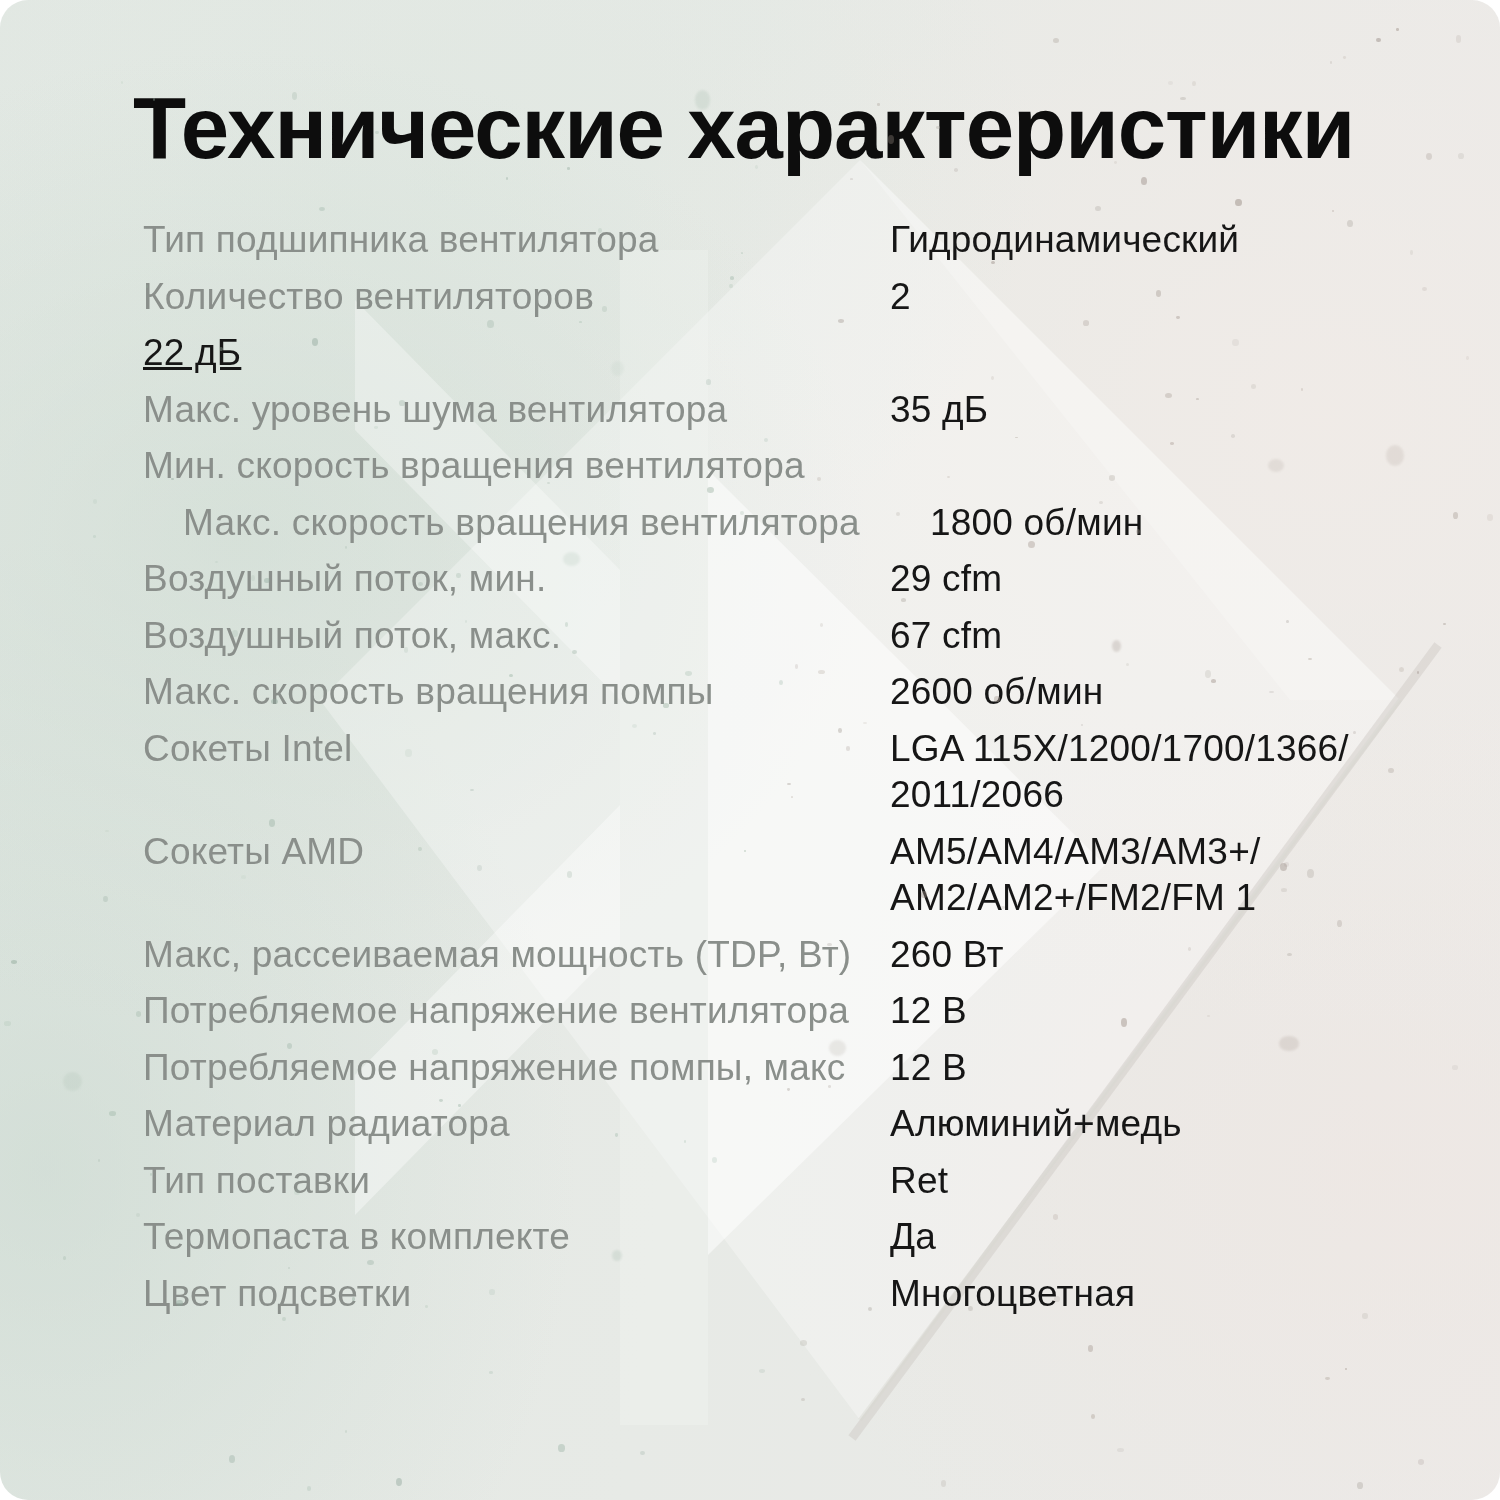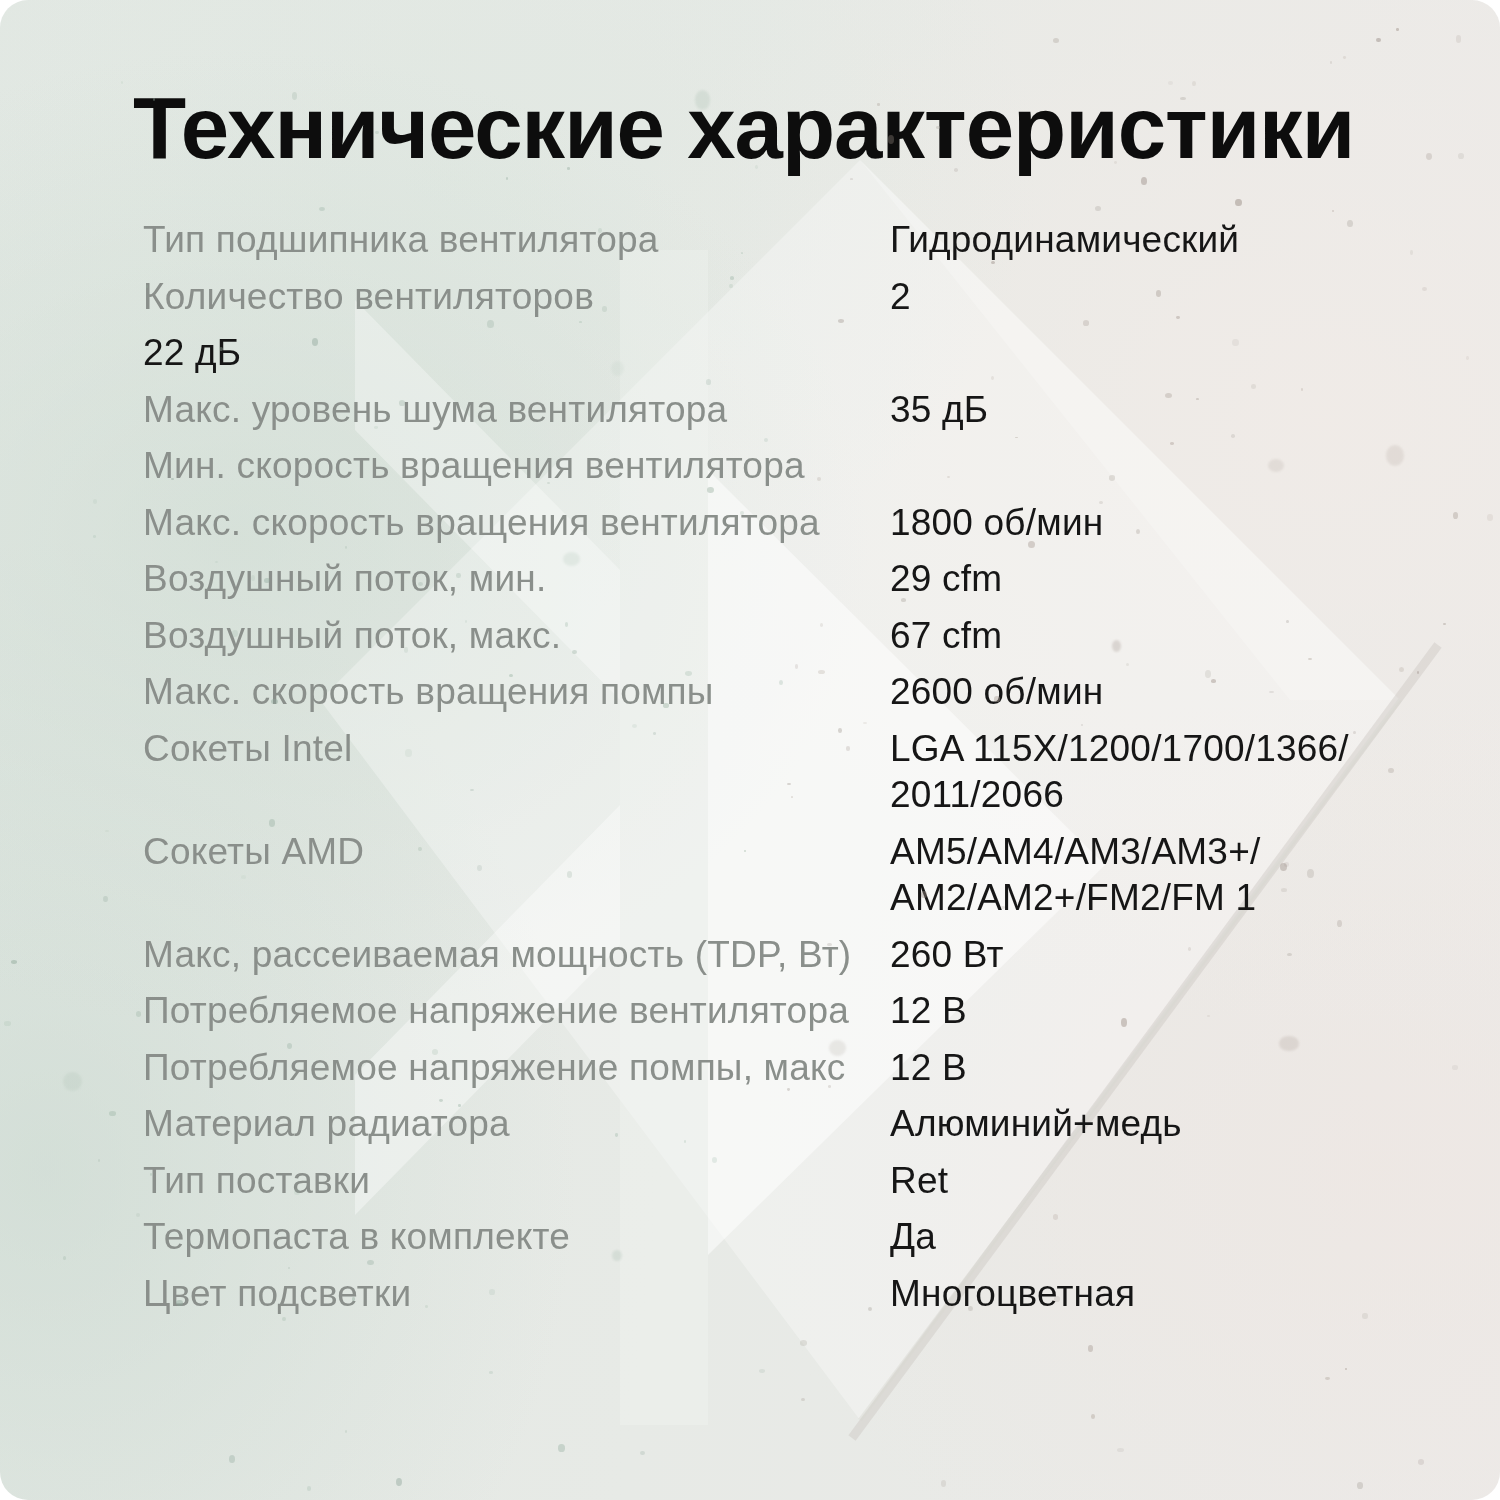--- a/index.html
+++ b/index.html
@@ -90,34 +90,34 @@
     <div class="spec-label" style="color: rgb(138, 143, 139);">Тип подшипника вентилятора</div>
     <div class="spec-value" style="color: rgb(22, 22, 22);">Гидродинамический</div>
   </div>
 
   <div class="spec-row">
     <div class="spec-label" style="color: rgb(138, 143, 139);">Количество вентиляторов</div>
     <div class="spec-value" style="color: rgb(22, 22, 22);">2</div>
   </div>
 
   <div class="spec-row">
-    <div class="spec-value" style="color: rgb(22, 22, 22);">22 дБ</div>
+    <div class="spec-value" style="color: rgb(22, 22, 22); text-decoration: underline;">22 дБ</div>
   </div>
 
   <div class="spec-row">
     <div class="spec-label" style="color: rgb(138, 143, 139);">Макс. уровень шума вентилятора</div>
     <div class="spec-value" style="color: rgb(22, 22, 22);">35 дБ</div>
   </div>
 
   <div class="spec-row">
     <div class="spec-label" style="color: rgb(138, 143, 139);">Мин. скорость вращения вентилятора</div>
   </div>
 
   <div class="spec-row">
-    <div class="spec-label" style="color: rgb(138, 143, 139);">Макс. скорость вращения вентилятора</div>
+    <div class="spec-label" style="color: rgb(138, 143, 139); margin-left: 40px;">Макс. скорость вращения вентилятора</div>
     <div class="spec-value" style="color: rgb(22, 22, 22);">1800 об/мин</div>
   </div>
 
   <div class="spec-row">
     <div class="spec-label" style="color: rgb(138, 143, 139);">Воздушный поток, мин.</div>
     <div class="spec-value" style="color: rgb(22, 22, 22);">29 cfm</div>
   </div>
 
   <div class="spec-row">
     <div class="spec-label" style="color: rgb(138, 143, 139);">Воздушный поток, макс.</div>

